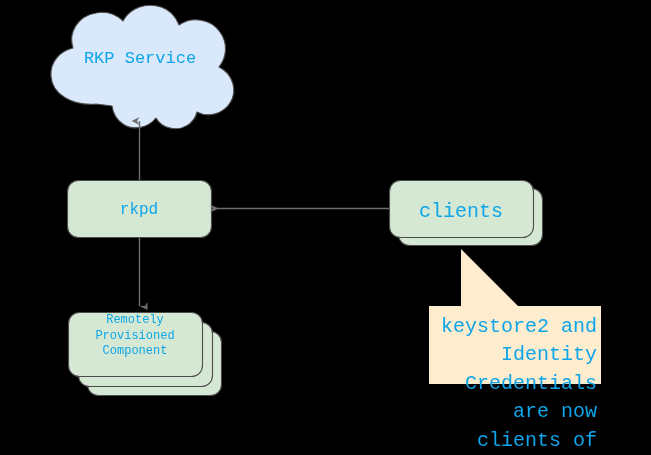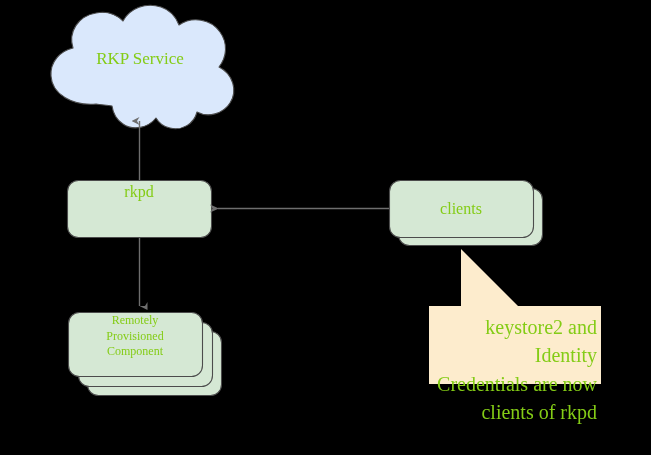--- a/index.html
+++ b/index.html
@@ -19,44 +19,44 @@
     height: 455px;
     background: #000000;
   }
   #diagram-svg {
     position: absolute;
     left: 0;
     top: 0;
   }
   .node-label {
     position: absolute;
-    color: #84cc16;
-    font-family: Liberation Serif, serif;
+    color: #0ea5e9;
+    font-family: Liberation Mono, monospace;
     text-align: center;
     line-height: 1.30;
     white-space: pre-line;
     pointer-events: none;
   }
   #cloud-label {
     left: 60px;
     top: 48px;
     width: 160px;
     font-size: 17px;
   }
   #rkpd-label {
     left: 67px;
-    top: 182px;
+    top: 200px;
     width: 144px;
     font-size: 16px;
   }
   #clients-label {
     left: 389px;
     top: 199px;
     width: 144px;
-    font-size: 16px;
+    font-size: 20px;
     text-align: center;
   }
   #rpc-label {
     left: 68px;
     top: 313px;
     width: 134px;
     font-size: 12px;
   }
   #callout-label {
     left: 437px;

